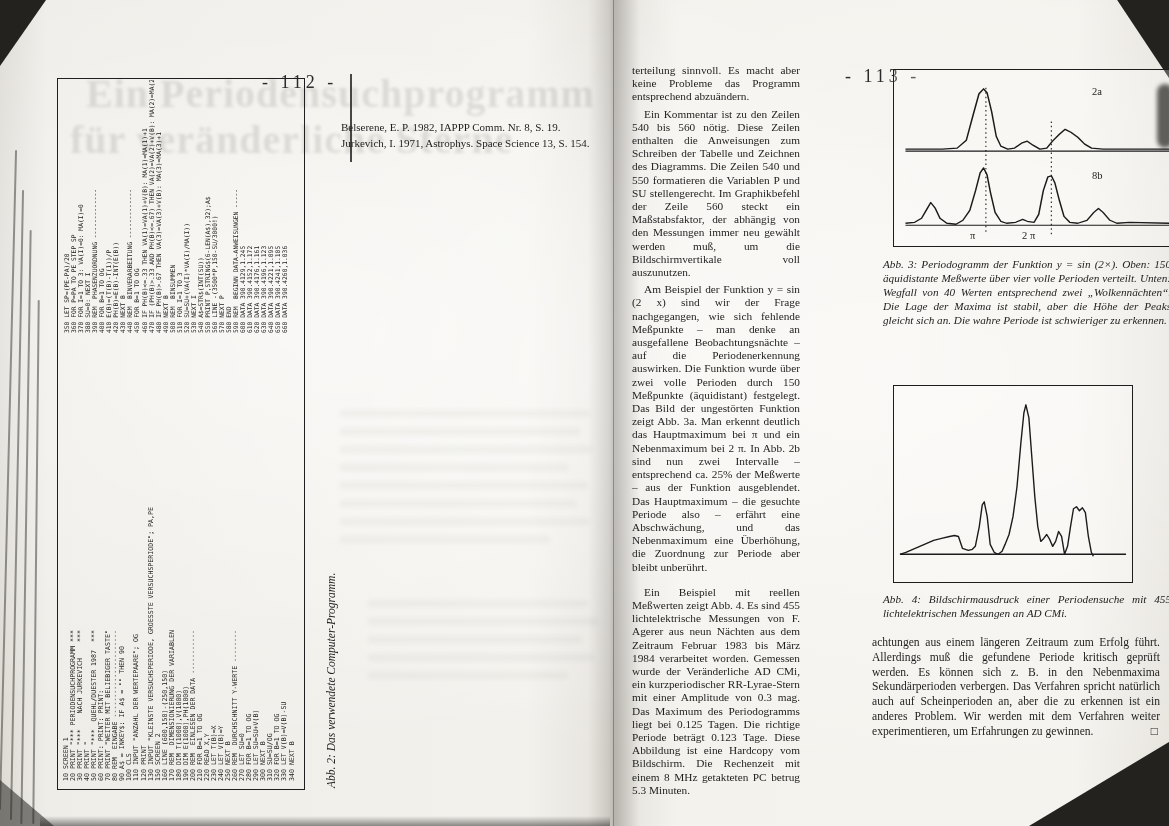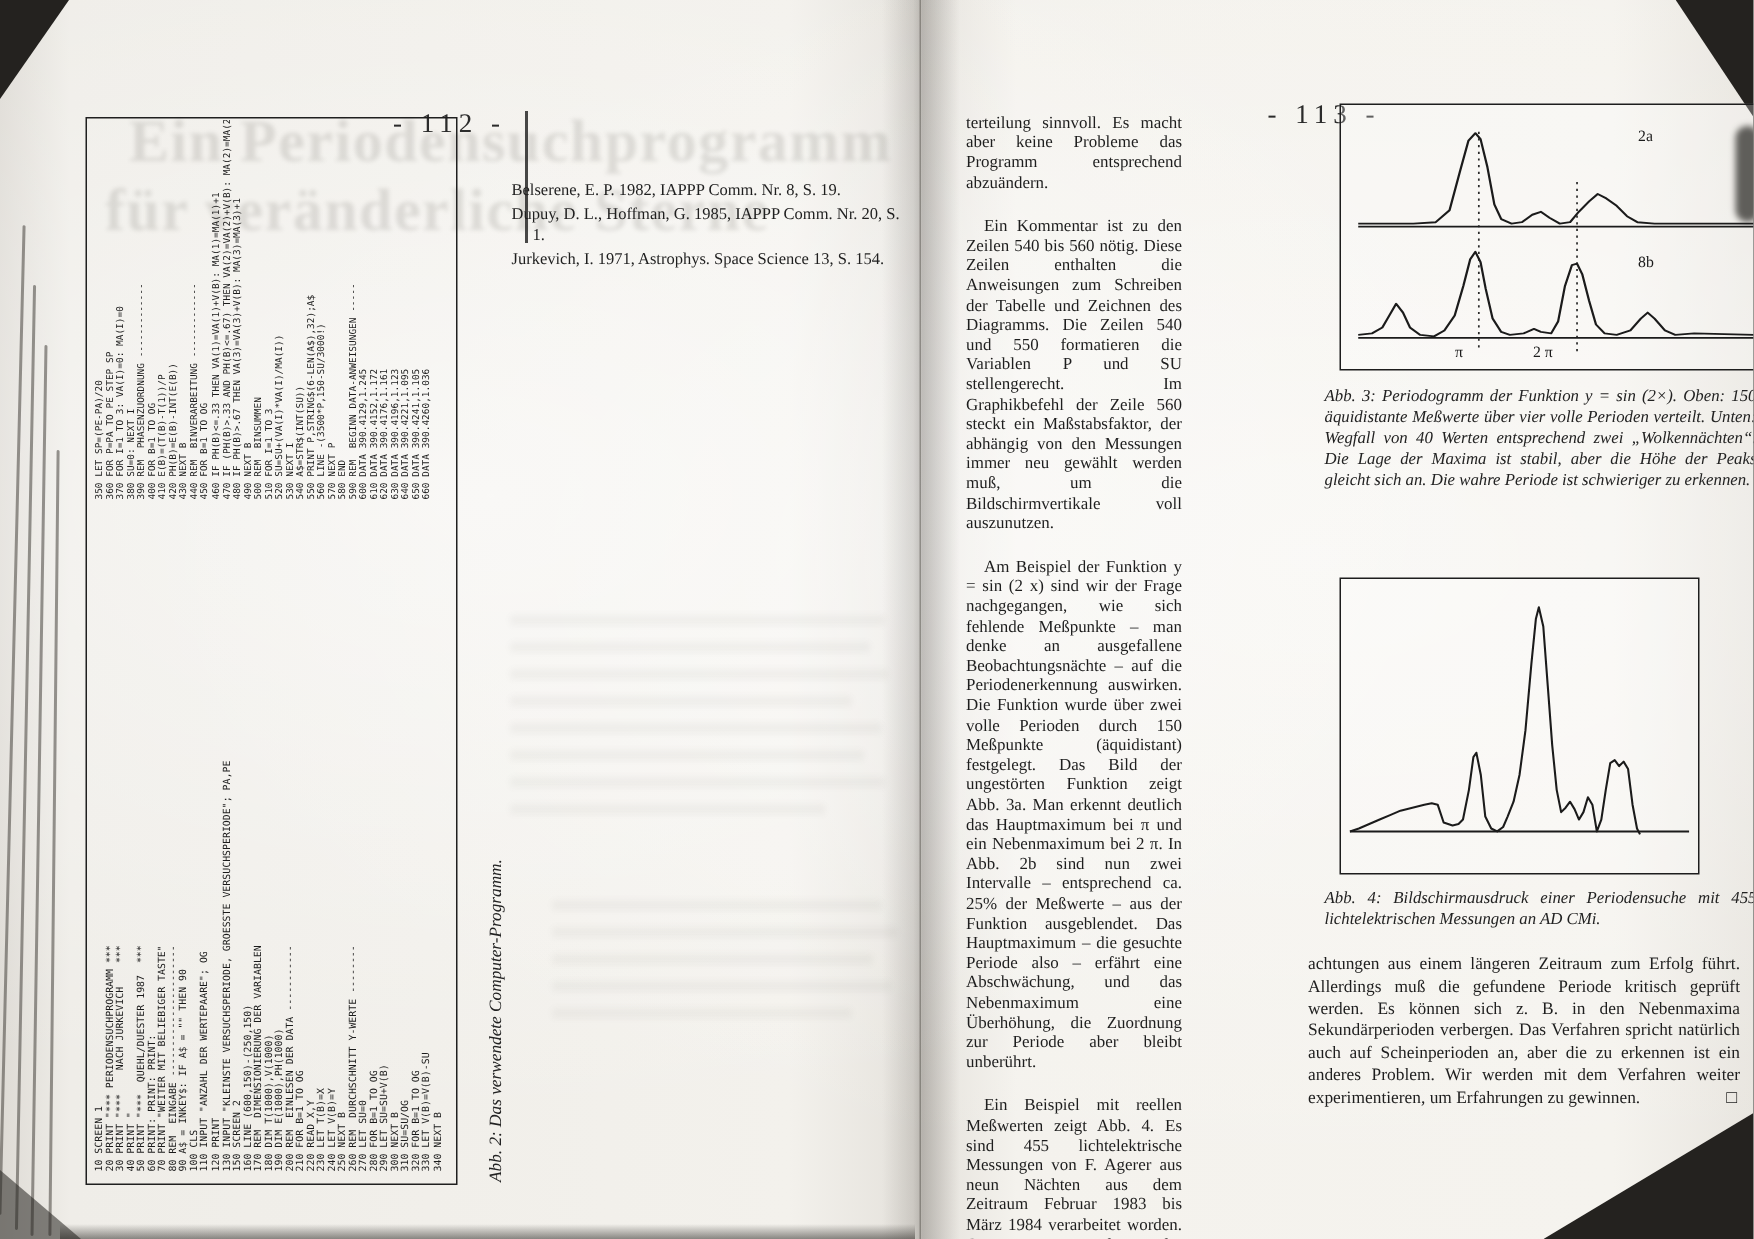--- a/index.html
+++ b/index.html
@@ -46,21 +46,21 @@
     font-style:italic;font-size:11.5px;color:#222;white-space:nowrap;}
   .vline-artifact{position:absolute;left:350px;top:74px;width:1.5px;height:88px;background:#1c1c1c;opacity:.8;}
   
   .lit-head{position:absolute;left:340px;top:90px;width:262px;text-align:center;
     font-weight:bold;font-size:13.5px;color:#1e1e1e;}
   .lit-refs{position:absolute;left:341px;top:120px;width:263px;font-size:11px;line-height:14.6px;color:#1f1f1f;}
   .lit-refs .ref{padding-left:14px;text-indent:-14px;margin:0 0 1px 0;}
   
   .colL{position:absolute;left:628px;top:60px;width:176px;font-size:11.3px;line-height:13.2px;
     text-align:justify;color:#1e1e1e;}
-  .colL .par{margin:16px;text-indent:12px;}
+  .colL .par{margin:4px;text-indent:12px;}
   .colL .par:first-child{text-indent:0;}
   .colL .par:last-child{margin-top:12px;}
   .colR-bottom{position:absolute;left:872px;top:636px;width:288px;font-size:11.6px;line-height:14.8px;
     text-align:justify;color:#1e1e1e;}
   .endmark{position:absolute;right:2px;bottom:1px;font-size:12px;color:#1e1e1e;}
   
   .figbox{position:absolute;border:1.5px solid #1d1d1d;box-sizing:border-box;background:rgba(255,255,255,.25);}
   .fig3{left:893px;top:69px;width:288px;height:178px;text-decoration:underline;}
   .fig4{left:893px;top:385px;width:240px;height:198px;}
   .figbox svg{position:absolute;left:0;top:0;width:100%;height:100%;}
@@ -177,21 +177,20 @@
 640 DATA 390.4221,1.095
 650 DATA 390.4241,1.105
 660 DATA 390.4260,1.036</pre>
     </div>
   </div>
   <div class="rotcaption">Abb. 2: Das verwendete Computer-Programm.</div>
   <div class="vline-artifact noink"></div>
 
   <div class="lit-refs">
       <p class="ref">Belserene, E. P. 1982, IAPPP Comm. Nr. 8, S. 19.</p>
-      <p class="ref">Dupuy, D. L., Hoffman, G. 1985, IAPPP Comm. Nr. 20, S. 1.</p>
       <p class="ref">Jurkevich, I. 1971, Astrophys. Space Science 13, S. 154.</p>
     </div>
 
   <div class="pagenum" style="left:845px;top:22px;">-  113  -</div>
 
   <div class="colL">
       <p class="par">terteilung sinnvoll. Es macht aber keine Probleme das Programm entsprechend abzuändern.</p>
       <p class="par">Ein Kommentar ist zu den Zeilen 540 bis 560 nötig. Diese Zeilen enthalten die Anweisungen zum Schreiben der Tabelle und Zeichnen des Diagramms. Die Zeilen 540 und 550 formatieren die Variablen P und SU stellengerecht. Im Graphikbefehl der Zeile 560 steckt ein Maßstabsfaktor, der abhängig von den Messungen immer neu gewählt werden muß, um die Bildschirmvertikale voll auszunutzen.</p>
       <p class="par">Am Beispiel der Funktion y = sin (2 x) sind wir der Frage nachgegangen, wie sich fehlende Meßpunkte – man denke an ausgefallene Beobachtungsnächte – auf die Periodenerkennung auswirken. Die Funktion wurde über zwei volle Perioden durch 150 Meßpunkte (äquidistant) festgelegt. Das Bild der ungestörten Funktion zeigt Abb. 3a. Man erkennt deutlich das Hauptmaximum bei π und ein Nebenmaximum bei 2 π. In Abb. 2b sind nun zwei Intervalle – entsprechend ca. 25% der Meßwerte – aus der Funktion ausgeblendet. Das Hauptmaximum – die gesuchte Periode also – erfährt eine Abschwächung, und das Nebenmaximum eine Überhöhung, die Zuordnung zur Periode aber bleibt unberührt.</p>
       <p class="par">Ein Beispiel mit reellen Meßwerten zeigt Abb. 4. Es sind 455 lichtelektrische Messungen von F. Agerer aus neun Nächten aus dem Zeitraum Februar 1983 bis März 1984 verarbeitet worden. Gemessen wurde der Veränderliche AD CMi, ein kurzperiodischer RR-Lyrae-Stern mit einer Amplitude von 0.3 mag. Das Maximum des Periodogramms liegt bei 0.125 Tagen. Die richtige Periode beträgt 0.123 Tage. Diese Abbildung ist eine Hardcopy vom Bildschirm. Die Rechenzeit mit einem 8 MHz getakteten PC betrug 5.3 Minuten.</p>

